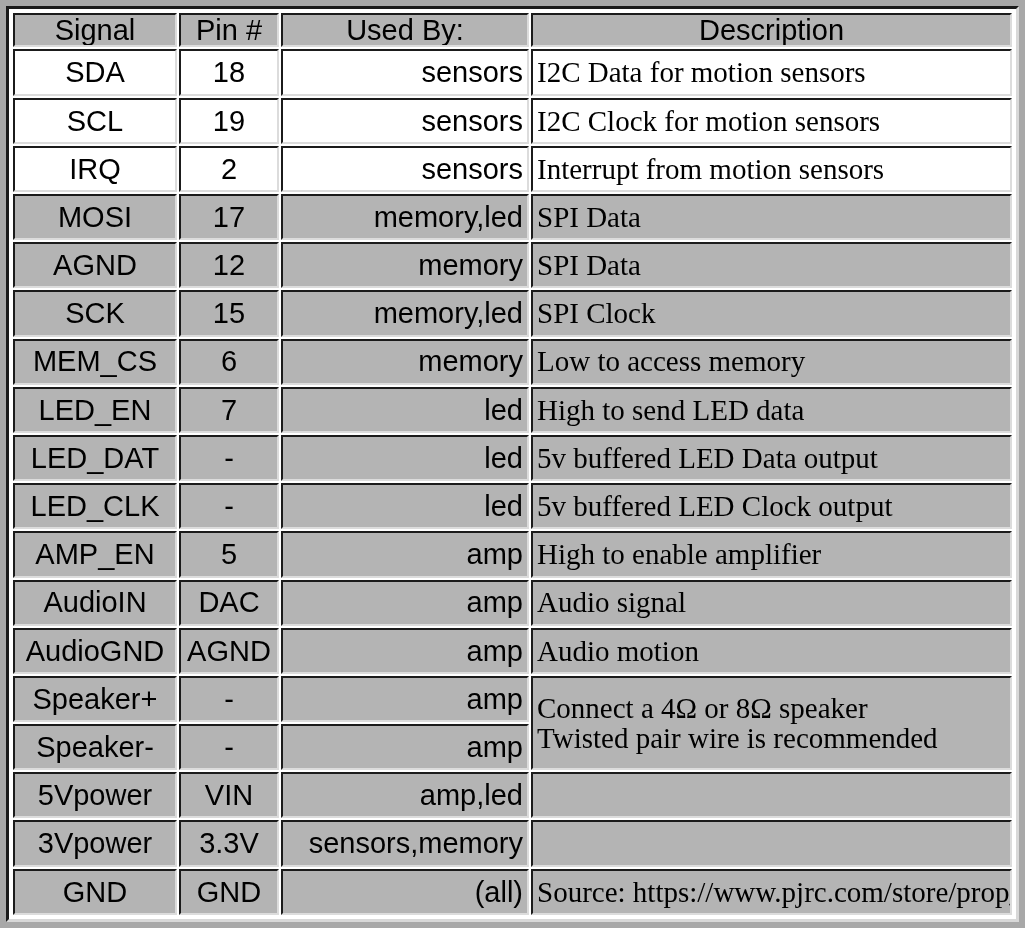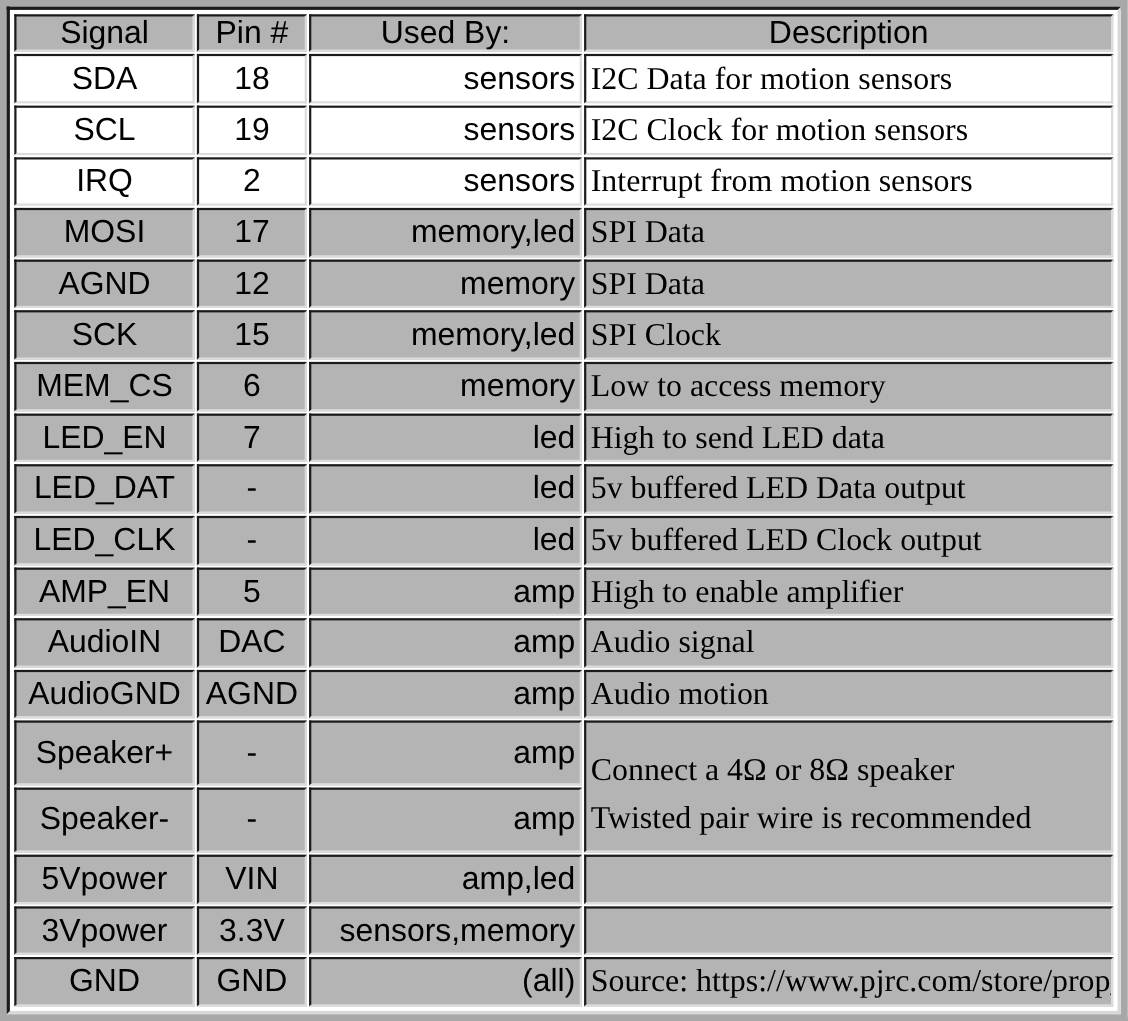--- a/index.html
+++ b/index.html
@@ -86,21 +86,21 @@
     vertical-align: middle;
     white-space: normal;
     line-height: 1.30;
   }
   td.cell-desc.source-cell {
     font-size: 19px;
     vertical-align: middle;
   }
   td.cell-desc.empty { }
 
-  .desc-line { display: block; margin-top: 14px; }
+  .desc-line { display: block; }
 </style>
 </head>
 <body>
 
 <div id="table-frame">
   <table id="pinout-table">
     <colgroup>
       <col class="c-signal">
       <col class="c-pin">
       <col class="c-used">

